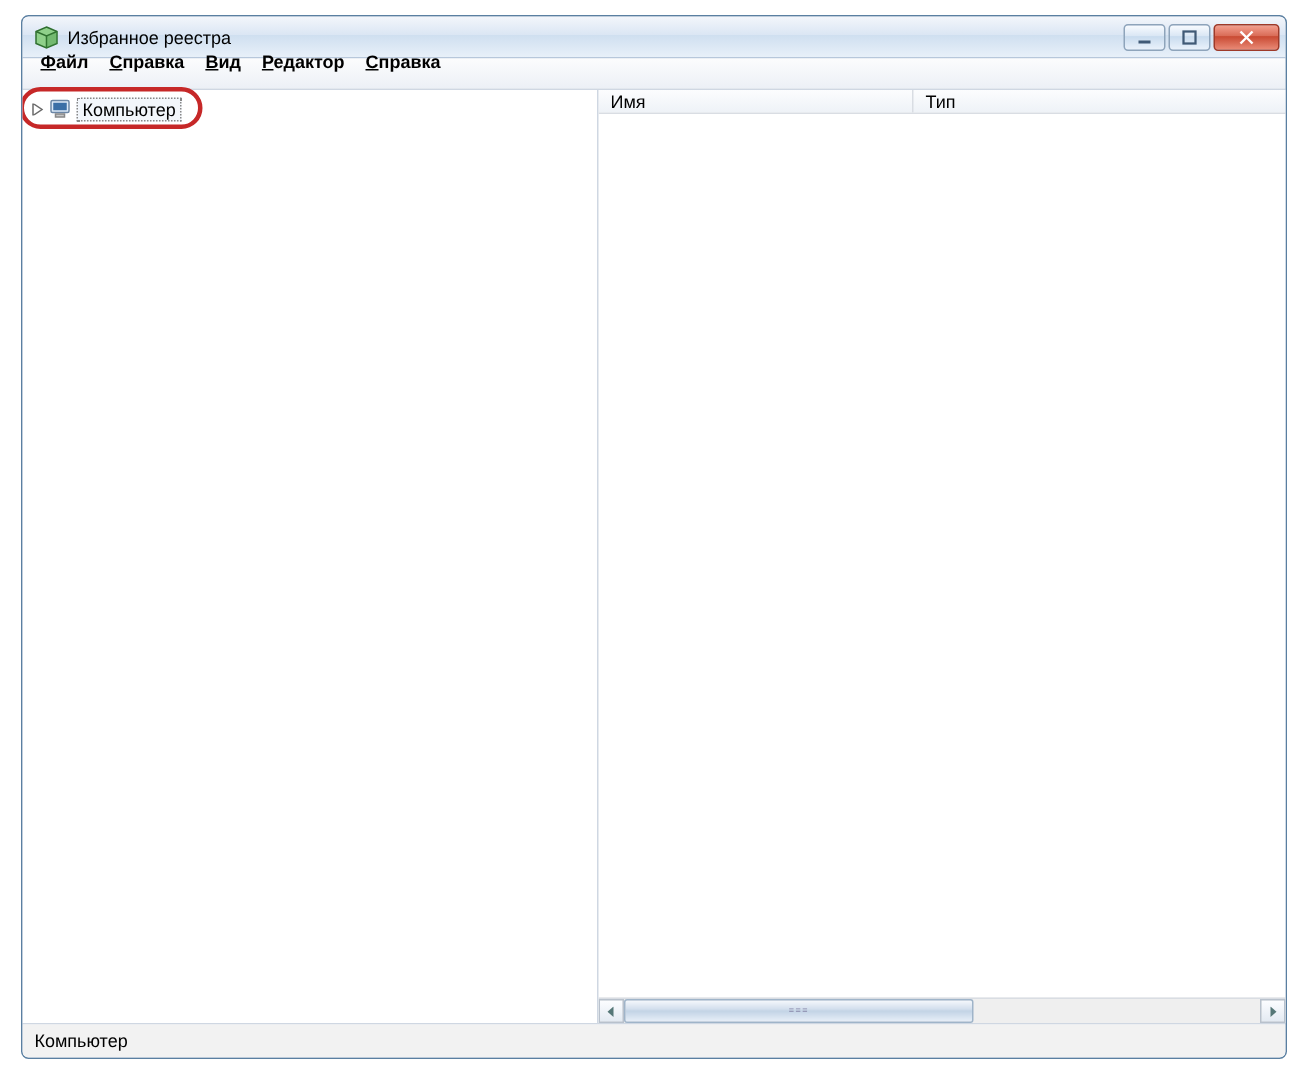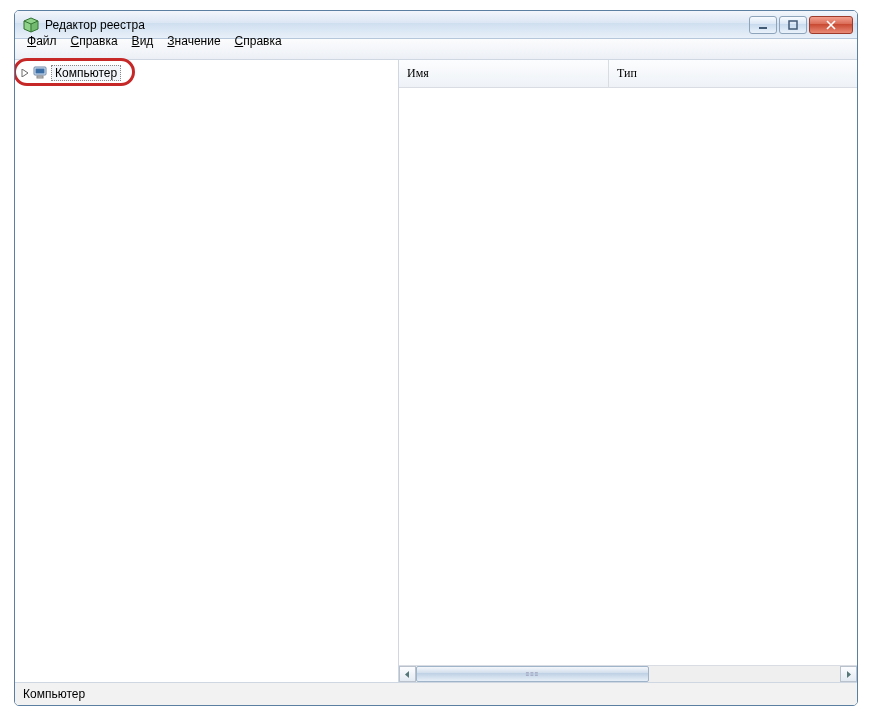--- a/index.html
+++ b/index.html
@@ -53,20 +53,21 @@
     background: linear-gradient(#fcfcfd,#ecf0f6);
     border-bottom: 1px solid #cfd7e2;
     display: flex;
     align-items: center;
     padding: 0 6px;
     gap: 2px;
   }
   .menubar .menu-item {
     padding: 2px 6px 18px 6px;
     color: #000;
+    font-weight: bold;
   }
   .menubar .menu-item:first-letter { text-decoration: underline; }
 
   
   .workspace {
     flex: 1;
     display: flex;
     border-bottom: 1px solid #cfd7e2;
     min-height: 0;
   }
@@ -110,25 +111,24 @@
     position: absolute;
     left: -6px; top: -6px;
     width: 122px; height: 28px;
     border: 3px solid #c62828;
     border-radius: 14px / 14px;
     pointer-events: none;
   }
 
   
   .list-header {
-    height: 28px;
+    height: 16px;
     display: flex;
     border-bottom: 1px solid #d9dde3;
     background: linear-gradient(#fcfdfe,#eef2f7);
-    font-family: Liberation Serif, serif;
   }
   .col {
     display: flex;
     align-items: center;
     padding: 0 8px;
     border-right: 1px solid #d9dde3;
     color: #000;
   }
   .col:last-child { border-right: none; }
   .col-name { width: 210px; }
@@ -186,21 +186,21 @@
 
   <div class="titlebar">
     <span class="app-icon">
       <svg width="16" height="16" viewBox="0 0 16 16">
         <polygon points="8,1 15,4 15,12 8,15 1,12 1,4" fill="#8fd08a" stroke="#2f6f2f" stroke-width="1"></polygon>
         <polyline points="1,4 8,7 15,4" fill="none" stroke="#2f6f2f" stroke-width="1"></polyline>
         <line x1="8" y1="7" x2="8" y2="15" stroke="#2f6f2f" stroke-width="1"></line>
         <polygon points="8,7 15,4 15,12 8,15" fill="#3f8f3f" opacity="0.35"></polygon>
       </svg>
     </span>
-    <span class="title">Редактор реестра</span>
+    <span class="title">Избранное реестра</span>
     <div class="win-btns">
       <span class="win-btn">
         <svg width="10" height="10">
             <rect x="1" y="7" width="8" height="2" fill="currentColor"></rect>
           </svg>
       </span>
       <span class="win-btn">
         <svg width="10" height="10">
             <rect x="1" y="1" width="8" height="8" fill="none" stroke="currentColor" stroke-width="1.5"></rect>
           </svg>
@@ -211,21 +211,21 @@
           <line x1="9" y1="1" x2="1" y2="9" stroke="currentColor" stroke-width="1.6"></line>
         </svg>
       </span>
     </div>
   </div>
 
   <div class="menubar">
     <span class="menu-item">Файл</span>
     <span class="menu-item">Справка</span>
     <span class="menu-item">Вид</span>
-    <span class="menu-item">Значение</span>
+    <span class="menu-item">Редактор</span>
     <span class="menu-item">Справка</span>
   </div>
 
   <div class="workspace">
 
     <div class="pane-left">
       <div class="tree-row">
         <span class="highlight-ellipse"></span>
         <span class="tree-expander">
           <svg width="8" height="8">

